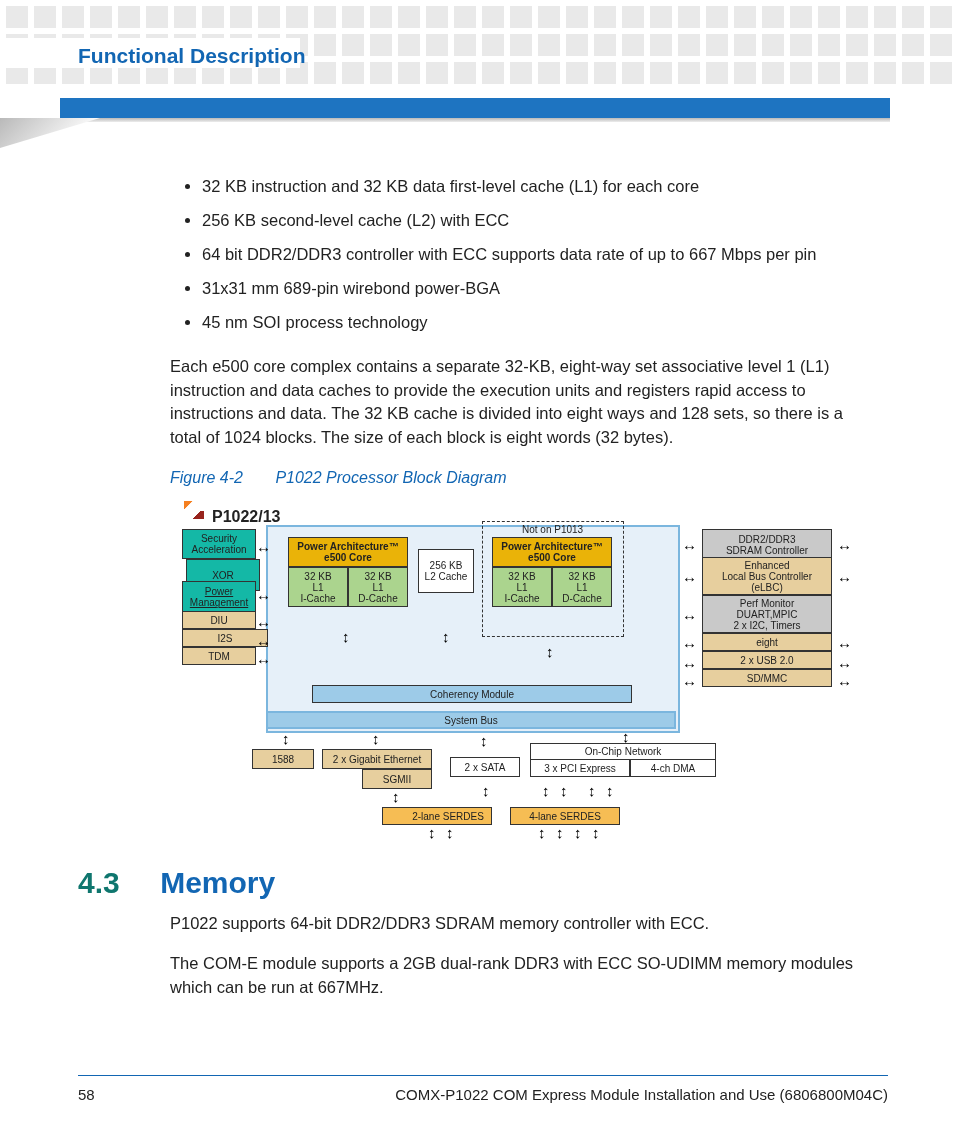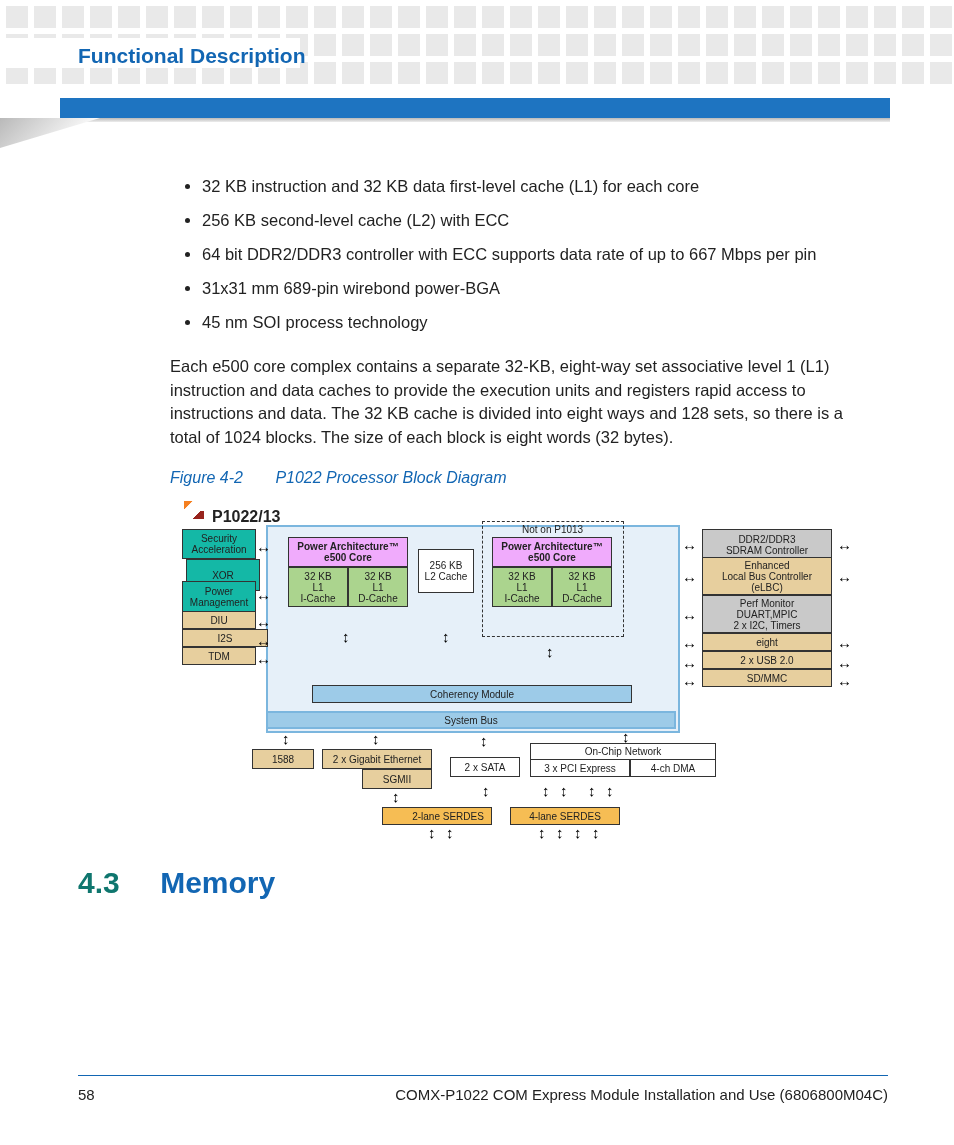--- a/index.html
+++ b/index.html
@@ -109,21 +109,21 @@
     text-align: center;
     display: flex;
     align-items: center;
     justify-content: center;
     line-height: 1.1;
     padding: 1px 2px;
   }
   .blue   { background: #14b8a6; }
   .tan    { background: #e7cf9e; }
   .grey   { background: #c9c9c9; }
-  .green  { background: #f0abfc; }
+  .green  { background: #eab308; }
   .lgreen { background: #abd48e; }
   .orange { background: #f6bd54; }
   .white  { background: #fff; }
   .lblue  { background: #9dcbe8; }
   .systembus-wrap{
     position:absolute;
     border:2px solid #7bb6de;
     background:#e6f0f9;
   }
   .arrow {
@@ -228,21 +228,21 @@
       <div class="freescale-logo"></div>
       <div class="chip-label">P1022/13</div>
 
       <div class="systembus-wrap" style="left:84px; top:26px; width:410px; height:204px;"></div>
       <div class="dbox lblue" style="left:84px; top:212px; width:410px; height:18px; border:2px solid #7bb6de;">System Bus</div>
       <div class="dbox lblue" style="left:130px; top:186px; width:320px; height:18px;">Coherency Module</div>
 
       <div class="dbox blue" style="left:0; top:30px; width:74px; height:30px; white-space:pre-line;">Security
 Acceleration</div>
       <div class="dbox blue" style="left:4px; top:60px; width:74px; height:32px;">XOR</div>
-      <div class="dbox blue" style="left:0; top:82px; width:74px; height:32px; white-space:pre-line;">Power
+      <div class="dbox blue" style="left:0; top:82px; width:74px; height:32px; white-space:pre-line;text-decoration:underline;">Power
 Management</div>
       <div class="dbox tan" style="left:0; top:112px; width:74px; height:18px;">DIU</div>
       <div class="dbox tan" style="left:0; top:130px; width:86px; height:18px;">I2S</div>
       <div class="dbox tan" style="left:0; top:148px; width:74px; height:18px;">TDM</div>
 
       <div class="dbox green" style="left:106px; top:38px; width:120px; height:30px; white-space:pre-line; font-weight:bold;">Power Architecture™
 e500 Core</div>
       <div class="dbox lgreen" style="left:106px; top:68px; width:60px; height:40px; white-space:pre-line;">32 KB
 L1
 I-Cache</div>
@@ -324,19 +324,23 @@
       <span class="arrow" style="left:392px; top:326px;">↕</span>
       <span class="arrow" style="left:410px; top:326px;">↕</span>
     </div>
   </div>
 
   <div class="section-heading">
     <span class="sec-num">4.3</span>
     <span class="sec-title">Memory</span>
   </div>
 
+  <div class="body2">
+    <p>P1022 supports 64-bit DDR2/DDR3 SDRAM memory controller with ECC.</p>
+    <p>The COM-E module supports a 2GB dual-rank DDR3 with ECC SO-UDIMM memory modules which can be run at 667MHz.</p>
+  </div>
 
   <div class="footer-rule"></div>
   <div class="footer">
     <span>58</span>
     <span>COMX-P1022 COM Express Module Installation and Use (6806800M04C)</span>
   </div>
 </div>
 
 </body></html>

